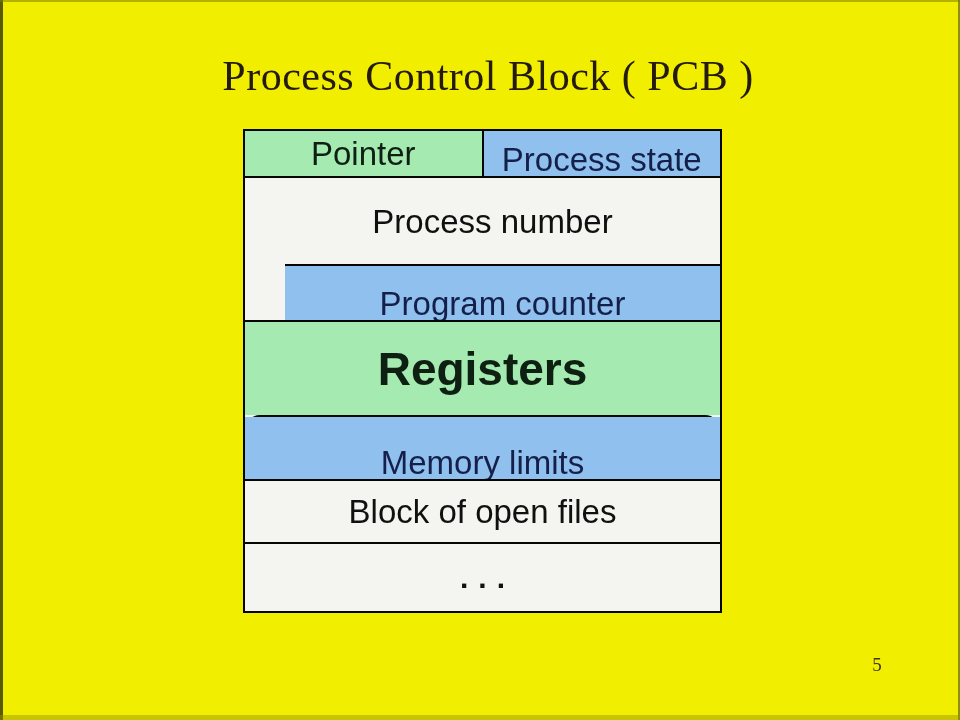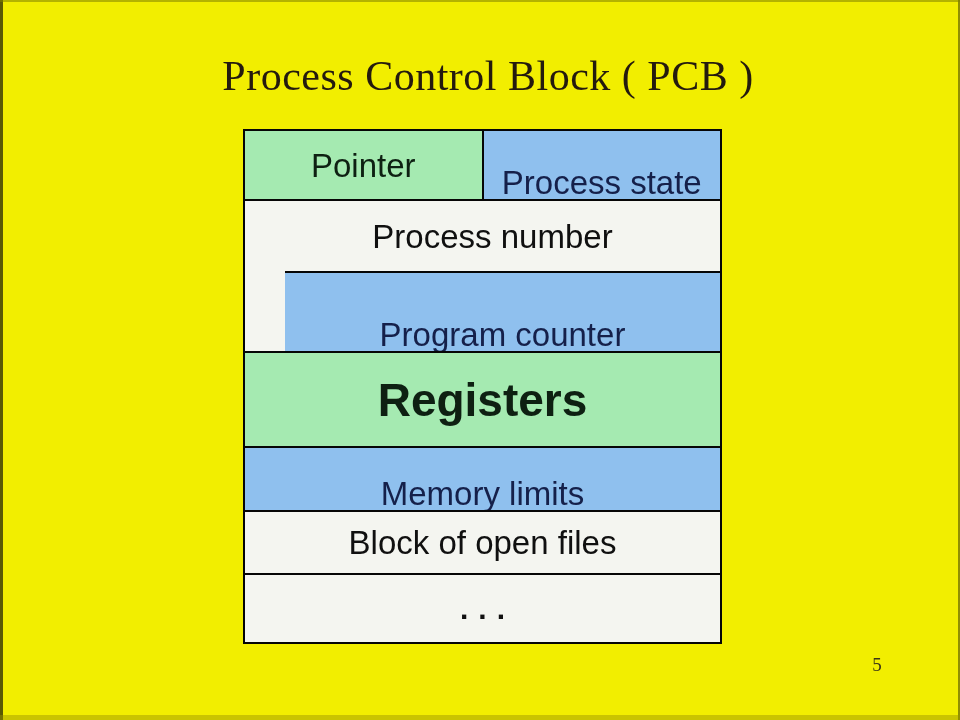--- a/index.html
+++ b/index.html
@@ -43,25 +43,25 @@
     top: 129px;
     width: 475px;
     border: 2px solid #060606;
     background: #f4f5f0;
   }
   .pcb-row {
     display: flex;
     box-sizing: border-box;
   }
   .pcb-row + .pcb-row { border-top: 2px solid #060606; }
-  .row-1 { height: 68px; }
-  .row-2 { height: 72px; padding-left: 20px; }
-  .row-3 { height: 80px; margin-left: 40px; }
+  .row-1 { height: 45px; }
+  .row-2 { height: 88px; padding-left: 20px; }
+  .row-3 { height: 56px; margin-left: 40px; }
   .row-4 { height: 95px; }
-  .row-5 { height: 64px; }
+  .row-5 { height: 64px; border-radius: 15px; }
   .row-6 { height: 63px; }
   .row-7 { height: 69px; }
 
   .pcb-cell {
     flex: 1;
     display: flex;
     align-items: center;
     justify-content: center;
     font-size: 33px;
     line-height: 1;

